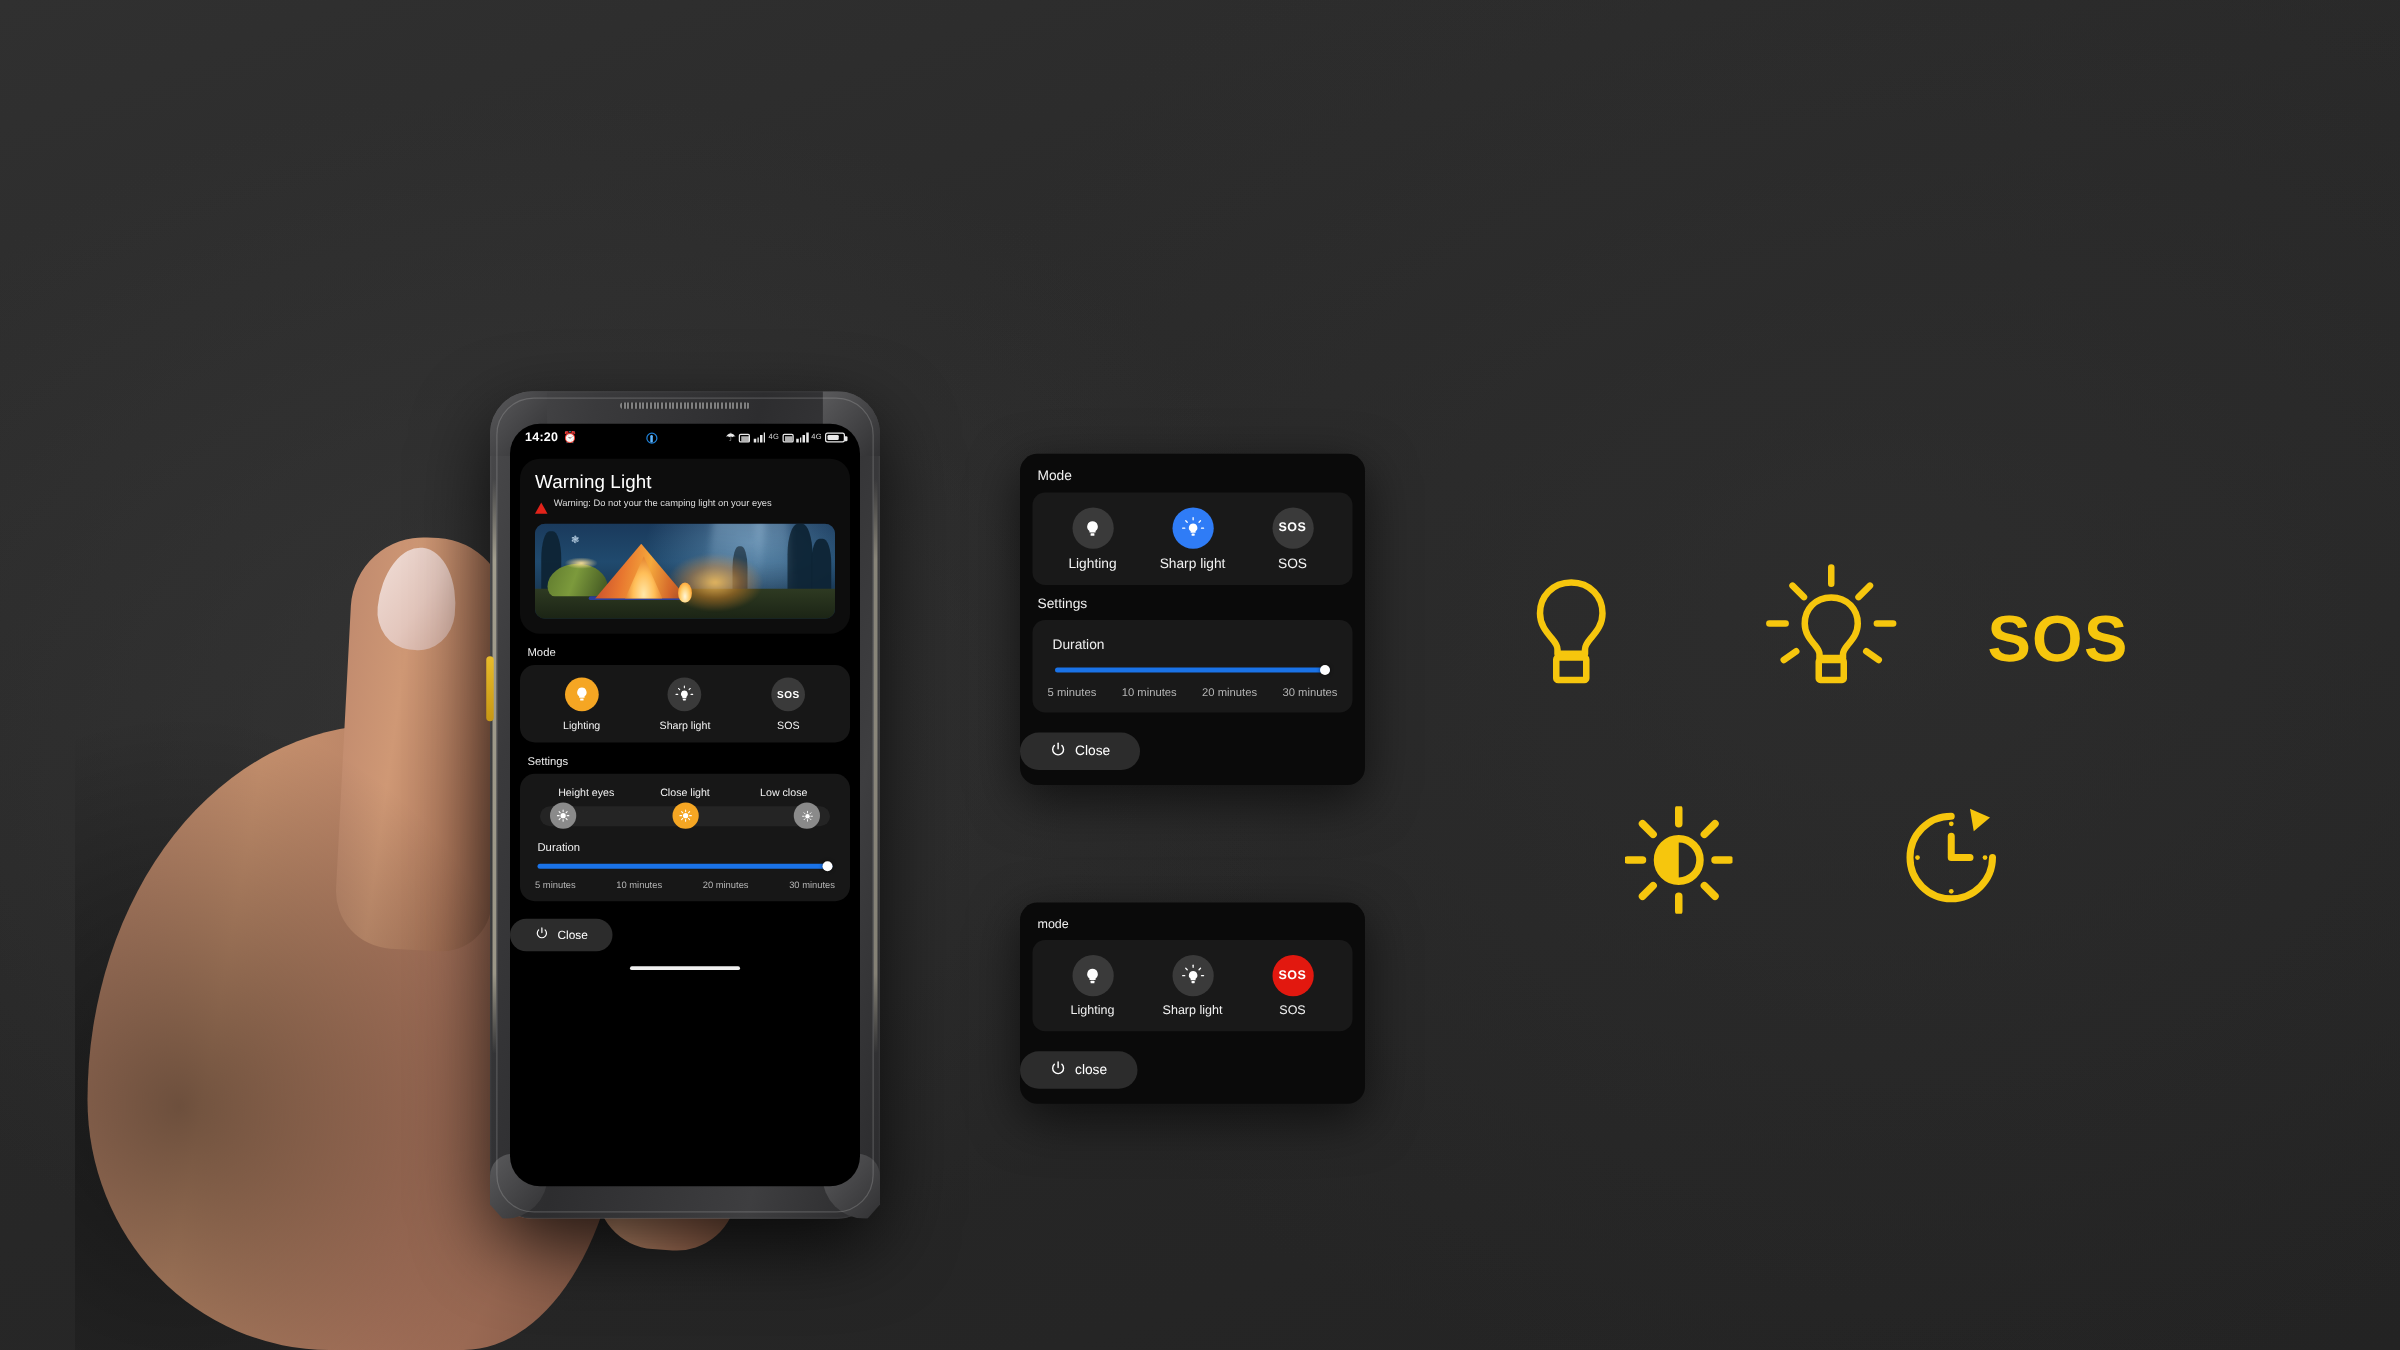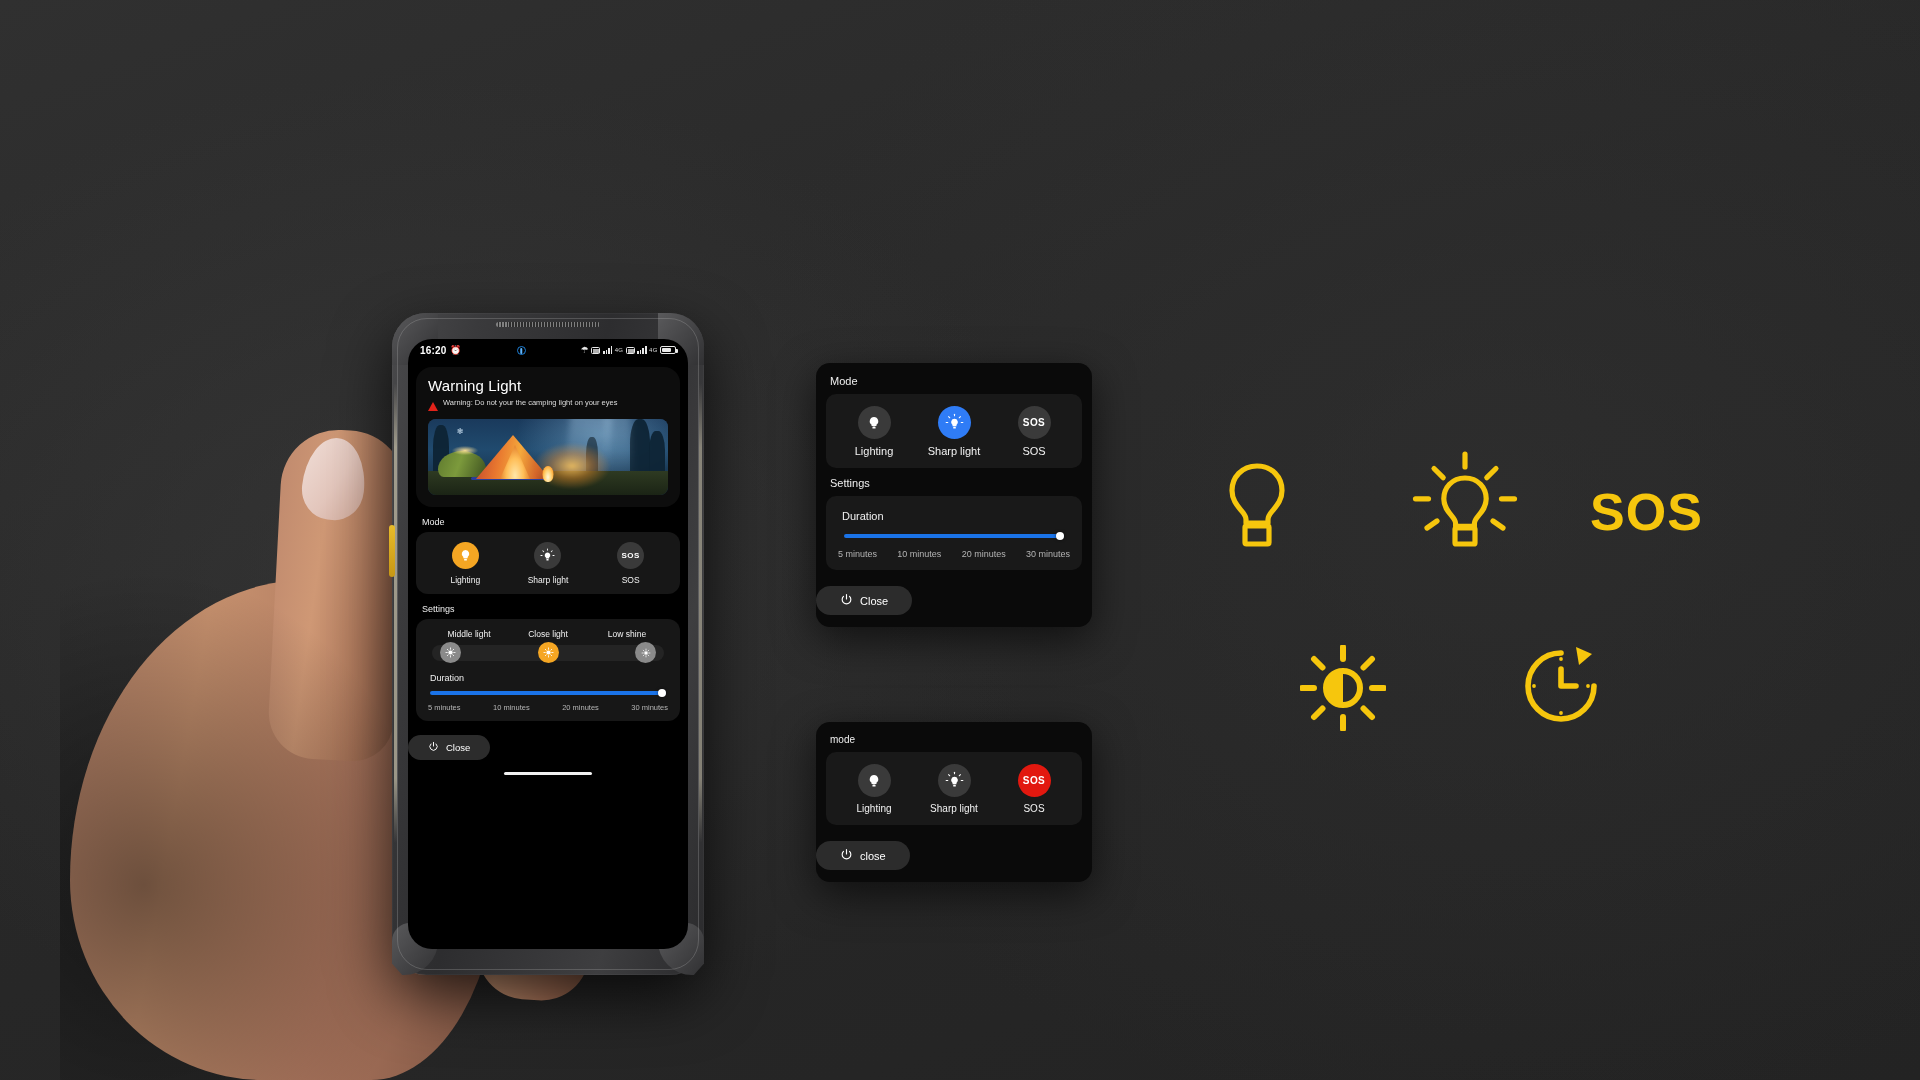--- a/index.html
+++ b/index.html
@@ -348,21 +348,21 @@
     <div class="cam-dot d2"></div>
     <div class="notch-sensor"></div>
     <div class="side-edge-left"></div>
     <div class="side-edge-right"></div>
     <div class="side-btn-yellow"></div>
     <div class="phone-rim"></div>
 
     <div class="screen">
 
       <div class="statusbar">
-        <span class="sb-time">16:20</span>
+        <span class="sb-time">14:20</span>
         <span class="sb-left-icons">
           <span class="sb-ico">⏰</span>
         </span>
         <span class="sb-mid">
           <span class="sb-dot-ring"></span>
         </span>
         <span class="sb-right-icons">
           <span class="sb-ico">☂</span>
           <span class="sb-sim"></span>
           <span class="sb-bars">
@@ -452,27 +452,27 @@
               <div class="mode-cap">SOS</div>
             </div>
 
           </div>
         </div>
 
         <div class="section-label">Settings</div>
         <div class="tile">
           <div class="bright-row">
             <div class="bright-col">
-              <div class="bright-cap">Middle light</div>
+              <div class="bright-cap">Height eyes</div>
             </div>
             <div class="bright-col">
               <div class="bright-cap">Close light</div>
             </div>
             <div class="bright-col">
-              <div class="bright-cap">Low shine</div>
+              <div class="bright-cap">Low close</div>
             </div>
           </div>
 
           <div class="bright-track">
             <div class="knob" style="left:8px;">
               <svg width="11" height="11" viewBox="0 0 24 24" fill="#ffffff">
                   <circle cx="12" cy="12" r="4.6"></circle>
                   <g stroke="#fff" stroke-width="1.8" stroke-linecap="round">
                     <path d="M12 2v3M12 19v3M2 12h3M19 12h3M5 5l2 2M17 17l2 2M19 5l-2 2M7 17l-2 2"></path>
                   </g>

